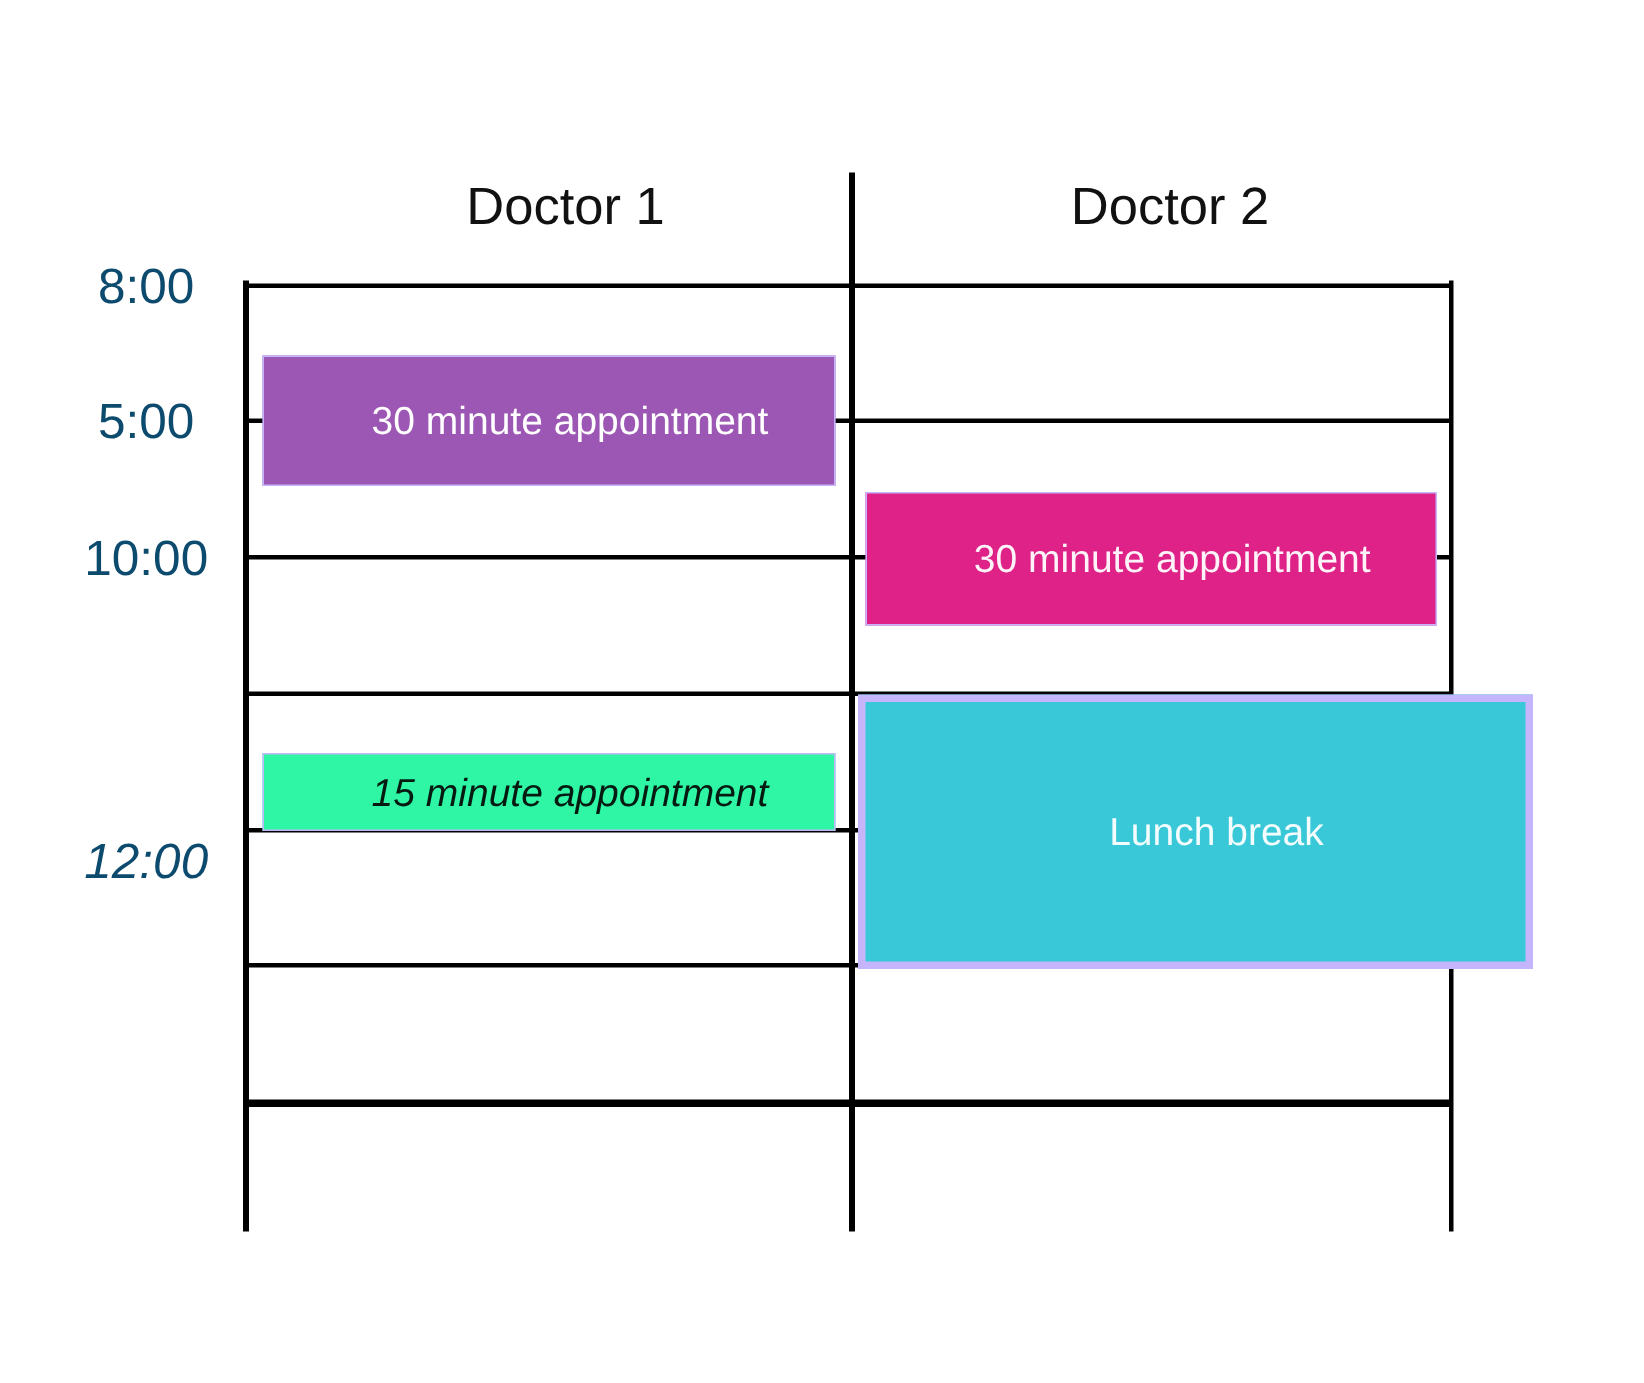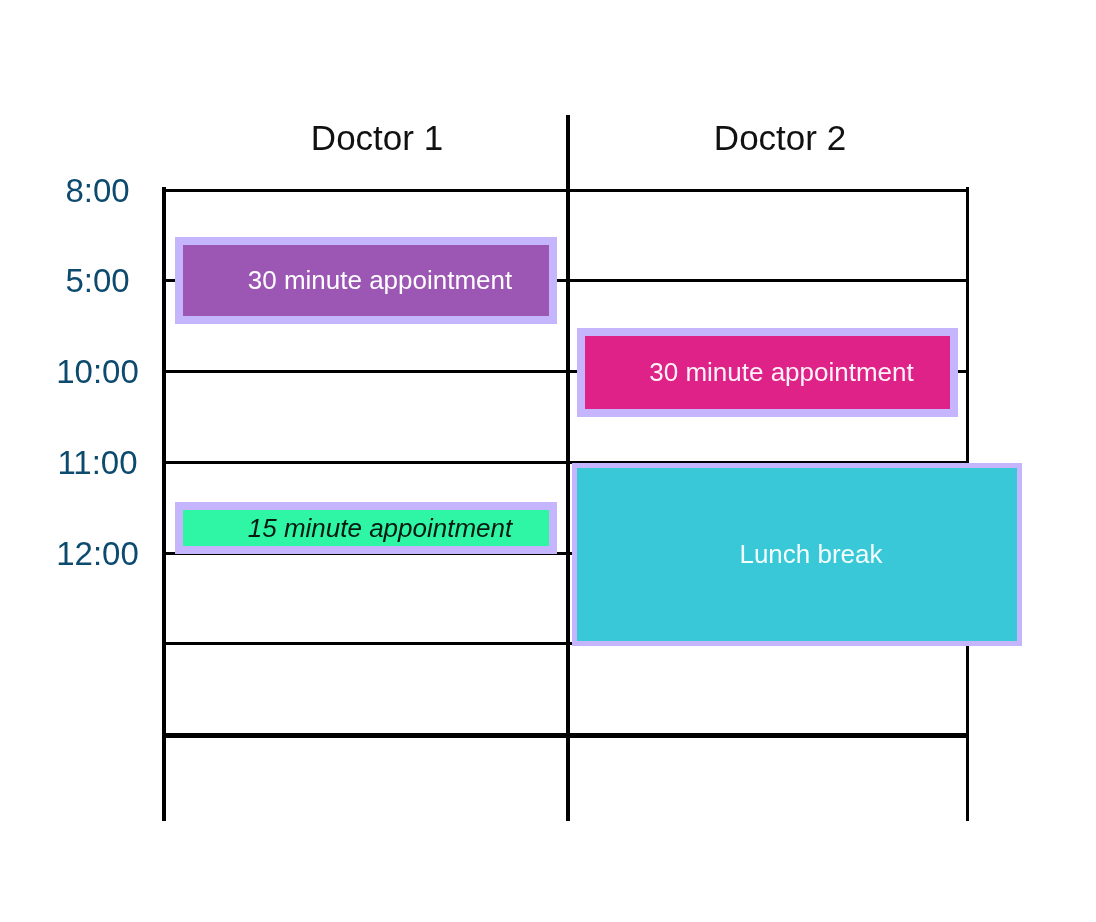--- a/index.html
+++ b/index.html
@@ -47,21 +47,21 @@
     width: 115px;
     text-align: center;
     font-size: 33px;
     line-height: 36px;
     color: #0c4a6e;
     white-space: nowrap;
   }
   .event {
     position: absolute;
     box-sizing: border-box;
-    border: 8px solid #c4b5fd;
+    border: 1px solid #c4b5fd;
     display: flex;
     align-items: center;
     justify-content: center;
     z-index: 2;
     font-size: 26px;
     white-space: nowrap;
     padding-left: 28px;
   }
   .event.purple { background: var(--purple, #9C57B4); color: #ffffff; }
   .event.pink   { background: var(--pink,   #DE2287); color: #fdf3f8; }
@@ -84,22 +84,21 @@
   <div class="hline" style="top:263px;"></div>
   <div class="hline" style="top:354px;"></div>
   <div class="hline" style="top:445px;"></div>
   <div class="hline" style="top:536px;"></div>
   <div class="hline" style="top:626px;"></div>
   <div class="hline thick" style="top:717px;"></div>
 
   <div class="hour-label" style="top:157px;">8:00</div>
   <div class="hour-label" style="top:247px;">5:00</div>
   <div class="hour-label" style="top:338px;">10:00</div>
-  <div class="hour-label" style="top:429px;">11:00</div>
-  <div class="hour-label" style="top:520px;">12:00</div>
+  <div class="hour-label" style="top:540px;font-style:italic;">12:00</div>
 
   <div class="event purple" style="left:175px; top:221px; width:382px; height:87px;">
     <span>30 minute appointment</span>
   </div>
   <div class="event green" style="left:175px; top:486px; width:382px; height:52px;">
     <span>15 minute appointment</span>
   </div>
 
   <div class="event pink" style="left:577px; top:312px; width:381px; height:89px;">
     <span>30 minute appointment</span>

